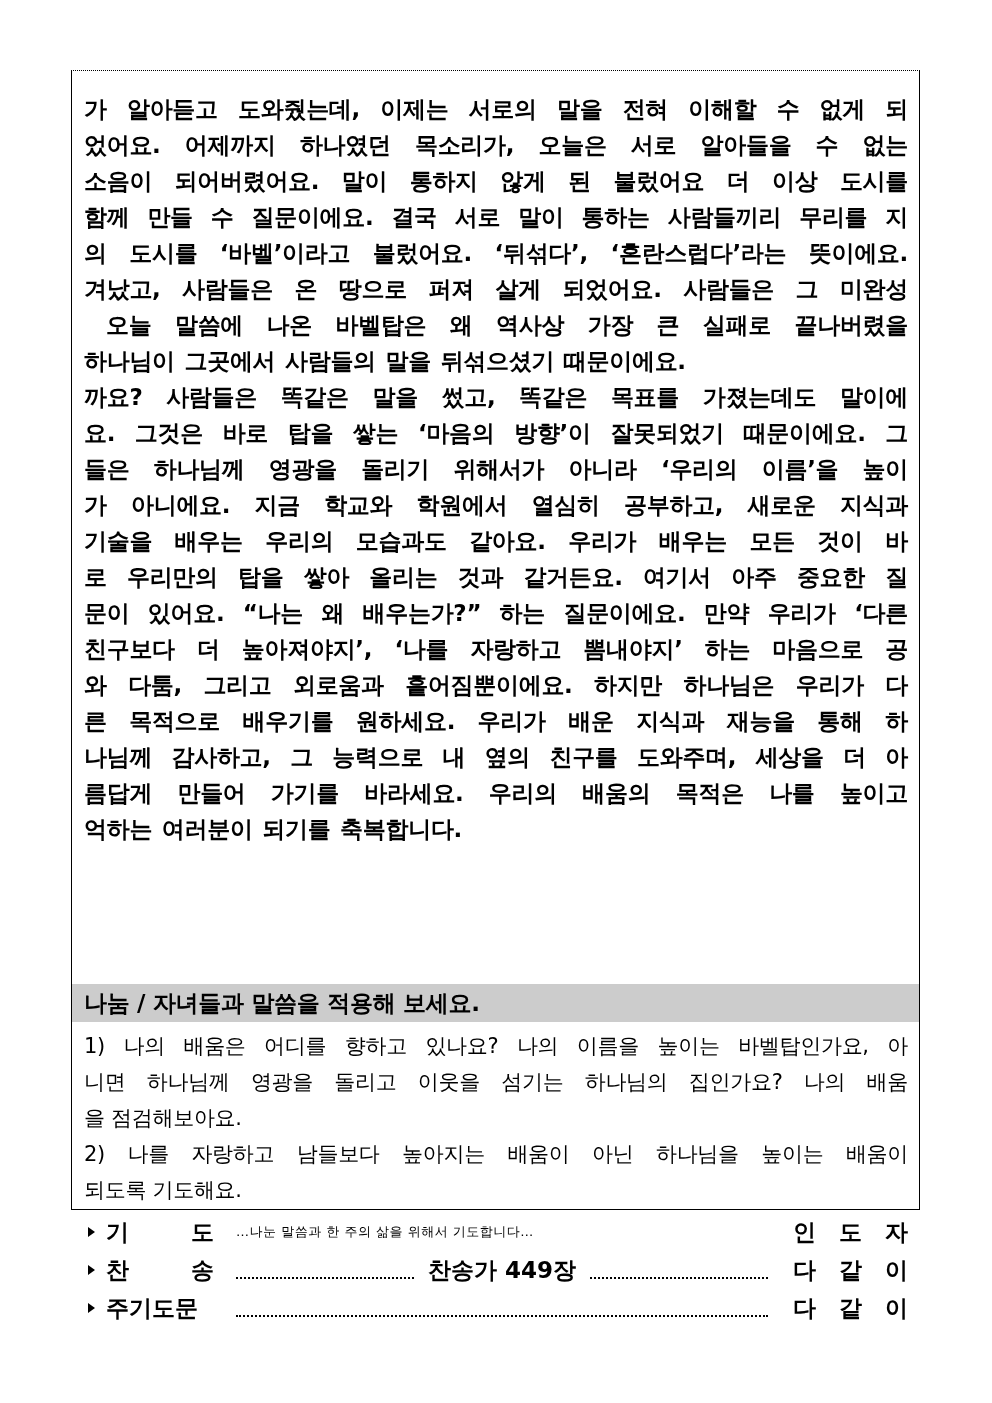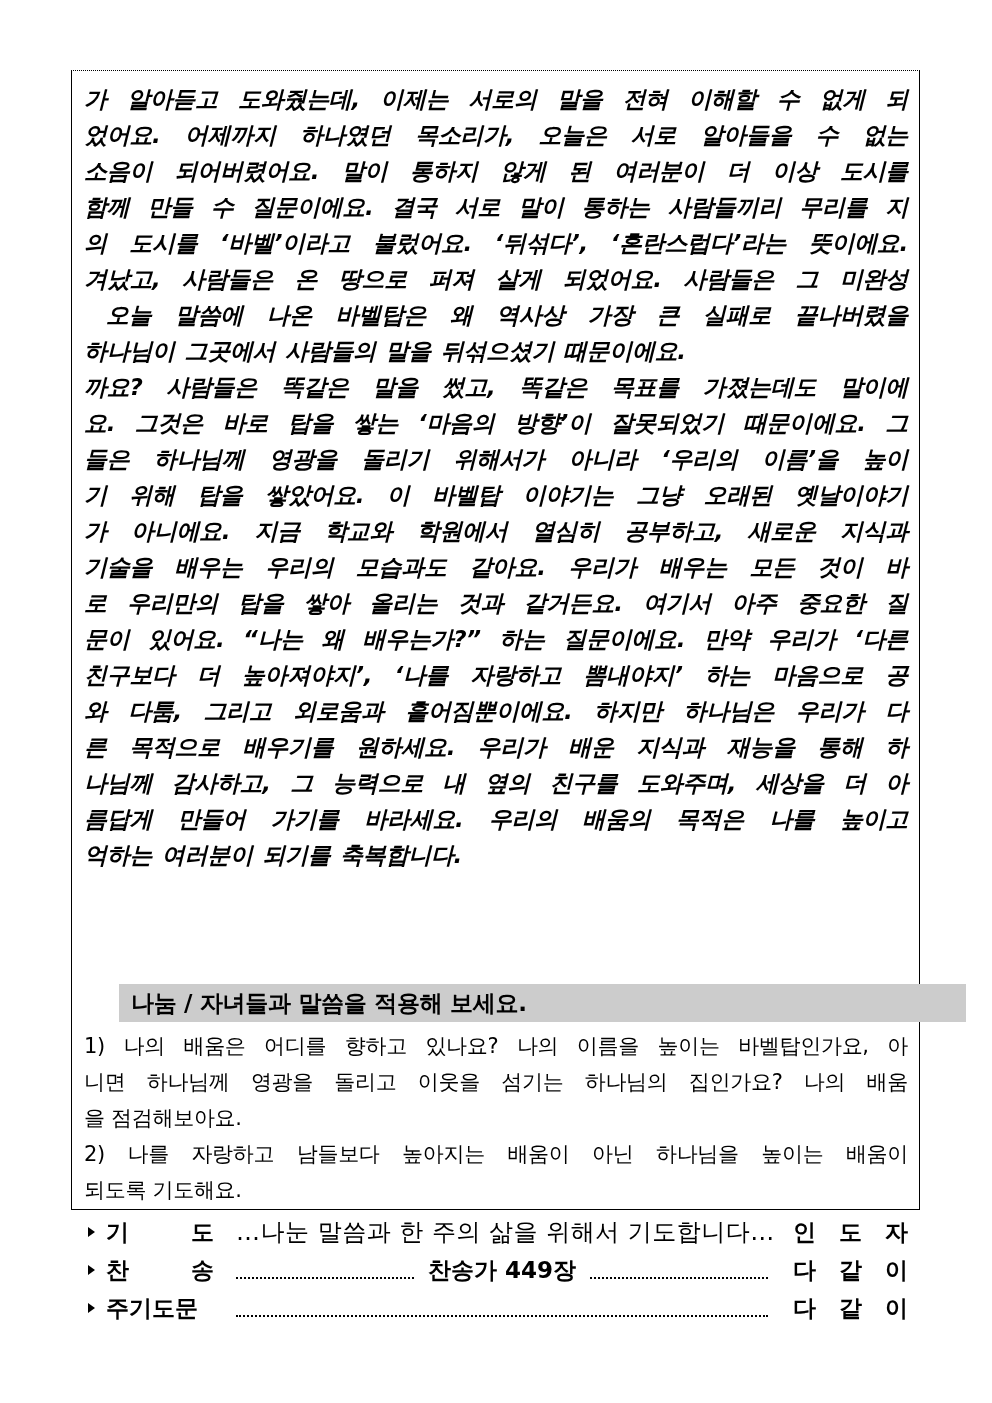--- a/index.html
+++ b/index.html
@@ -23,23 +23,22 @@
       height: 1140px;
       border-left: 1.5px solid #000;
       border-right: 1.5px solid #000;
       border-bottom: 1.5px solid #000;
       border-top: 1px dotted #000;
       box-sizing: border-box;
     }
     .sermon {
       position: absolute;
       left: 12px;
-      top: 10px;
+      top: 20px;
       width: 824px;
-      font-style: italic;
     }
     .line {
       height: 36px;
       line-height: 36px;
       font-size: 23px;
       font-weight: bold;
       text-align: justify;
       text-align-last: justify;
       white-space: nowrap;
       letter-spacing: -0.3px;
@@ -57,21 +56,20 @@
       top: 913px;
       width: 100%;
       height: 38px;
       background: #cccccc;
       box-sizing: border-box;
       padding-left: 12px;
       font-size: 23px;
       font-weight: bold;
       line-height: 38px;
       letter-spacing: -0.3px;
-      margin-left: 47px;
     }
     .share-q {
       position: absolute;
       left: 12px;
       top: 957px;
       width: 824px;
     }
     .q-line {
       height: 36px;
       line-height: 36px;
@@ -123,21 +121,21 @@
     .order-mid {
       position: absolute;
       left: 148px;
       top: 0;
       width: 532px;
       display: flex;
       align-items: center;
       justify-content: space-between;
     }
     .order-mid .note {
-      font-size: 24px;
+      font-size: 13px;
       font-weight: normal;
       letter-spacing: 0.5px;
     }
     .dots {
       flex: 1;
       height: 38px;
       position: relative;
     }
     .dots::after {
       content: "";
@@ -159,30 +157,29 @@
       justify-content: space-between;
     }
   </style>
 </head>
 <body>
 
 <div class="box">
   <div class="sermon">
     <div class="line">가 알아듣고 도와줬는데, 이제는 서로의 말을 전혀 이해할 수 없게 되</div>
     <div class="line">었어요. 어제까지 하나였던 목소리가, 오늘은 서로 알아들을 수 없는</div>
-    <div class="line">소음이 되어버렸어요. 말이 통하지 않게 된 여러분이 더 이상 도시를</div>
+    <div class="line">소음이 되어버렸어요. 말이 통하지 않게 된 불렀어요 더 이상 도시를</div>
     <div class="line">함께 만들 수 질문이에요. 결국 서로 말이 통하는 사람들끼리 무리를 지</div>
     <div class="line">의 도시를 ‘바벨’이라고 불렀어요. ‘뒤섞다’, ‘혼란스럽다’라는 뜻이에요.</div>
     <div class="line">겨났고, 사람들은 온 땅으로 퍼져 살게 되었어요. 사람들은 그 미완성</div>
     <div class="line indent">오늘 말씀에 나온 바벨탑은 왜 역사상 가장 큰 실패로 끝나버렸을</div>
     <div class="line last">하나님이 그곳에서 사람들의 말을 뒤섞으셨기 때문이에요.</div>
     <div class="line">까요? 사람들은 똑같은 말을 썼고, 똑같은 목표를 가졌는데도 말이에</div>
     <div class="line">요. 그것은 바로 탑을 쌓는 ‘마음의 방향’이 잘못되었기 때문이에요. 그</div>
     <div class="line">들은 하나님께 영광을 돌리기 위해서가 아니라 ‘우리의 이름’을 높이</div>
-    <div class="line">기 위해 탑을 쌓았어요. 이 바벨탑 이야기는 그냥 오래된 옛날이야기</div>
     <div class="line">가 아니에요. 지금 학교와 학원에서 열심히 공부하고, 새로운 지식과</div>
     <div class="line">기술을 배우는 우리의 모습과도 같아요. 우리가 배우는 모든 것이 바</div>
     <div class="line">로 우리만의 탑을 쌓아 올리는 것과 같거든요. 여기서 아주 중요한 질</div>
     <div class="line">문이 있어요. “나는 왜 배우는가?” 하는 질문이에요. 만약 우리가 ‘다른</div>
     <div class="line">친구보다 더 높아져야지’, ‘나를 자랑하고 뽐내야지’ 하는 마음으로 공</div>
     <div class="line">와 다툼, 그리고 외로움과 흩어짐뿐이에요. 하지만 하나님은 우리가 다</div>
     <div class="line">른 목적으로 배우기를 원하세요. 우리가 배운 지식과 재능을 통해 하</div>
     <div class="line">나님께 감사하고, 그 능력으로 내 옆의 친구를 도와주며, 세상을 더 아</div>
     <div class="line">름답게 만들어 가기를 바라세요. 우리의 배움의 목적은 나를 높이고</div>
     <div class="line last">억하는 여러분이 되기를 축복합니다.</div>

